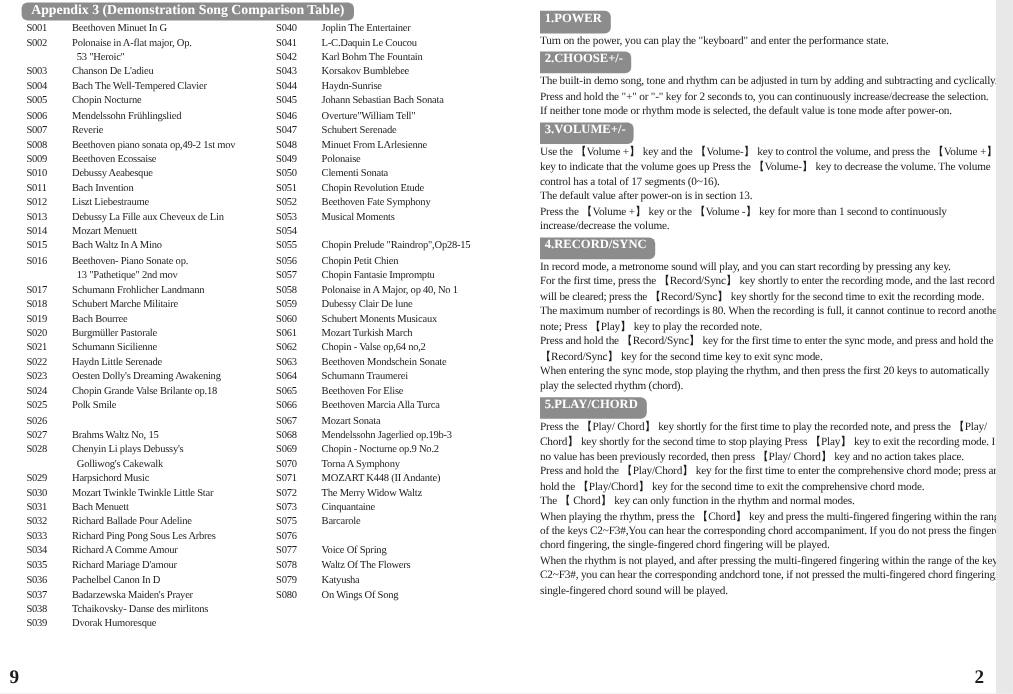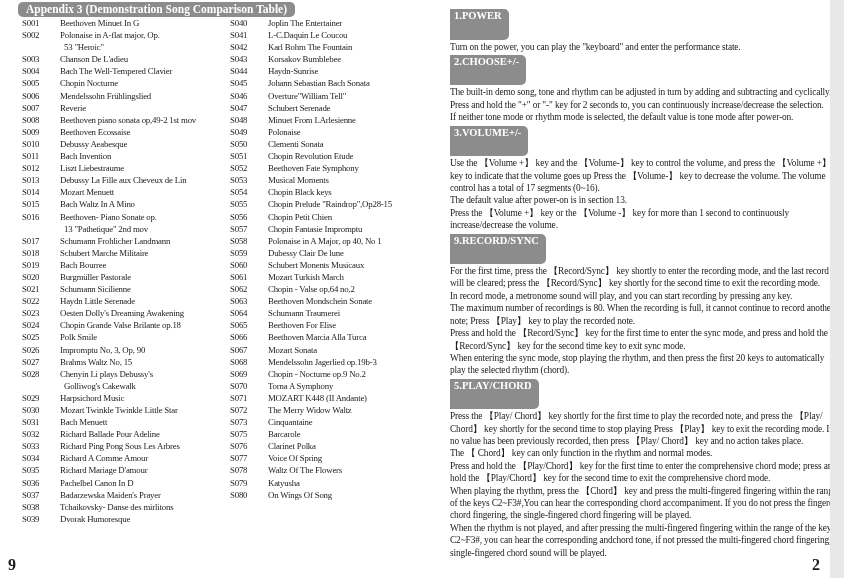--- a/index.html
+++ b/index.html
@@ -4,21 +4,21 @@
 <style>
   * { box-sizing: border-box; }
   html,body { margin:0; padding:0; background:#e8e8e8; }
   .page {
     position:relative; width:830px; height:578px; background:#ffffff;
     font-family:Liberation Serif, serif; color:var(--text-color,#1c1c1c);
     overflow:hidden;
   }
   .badge {
     display:inline-block; background:var(--badge-bg,#8c8c8c); color:var(--badge-text,#fff);
-    font-weight:bold; border-radius:0 5px 5px 0; padding:1px 7px 18px 4px;
+    font-weight:bold; border-radius:0 5px 5px 0; padding:1px 7px 6px 4px;
     font-size:10.5px; line-height:11.5px; letter-spacing:0;
   }
   .appendix-badge {
     position:absolute; left:18px; top:2px; background:var(--badge-bg,#8c8c8c);
     color:var(--badge-text,#fff); font-weight:bold; border-radius:5px;
     padding:1px 8px 2px; font-size:11.5px; line-height:12px;
   }
   .song-col {
     position:absolute; top:17px; font-size:8.8px; line-height:12.1px; letter-spacing:-0.2px;
   }
@@ -193,23 +193,20 @@
         </span>
       </div>
       <div class="song-row">
         <span class="song-code">S025</span>
         <span class="song-name">
           <div>Polk Smile</div>
         </span>
       </div>
       <div class="song-row">
         <span class="song-code">S026</span>
-        <span class="song-name">
-          <div>Impromptu No, 3, Op, 90</div>
-        </span>
       </div>
       <div class="song-row">
         <span class="song-code">S027</span>
         <span class="song-name">
           <div>Brahms Waltz No, 15</div>
         </span>
       </div>
       <div class="song-row">
         <span class="song-code">S028</span>
         <span class="song-name">
@@ -365,23 +362,20 @@
         </span>
       </div>
       <div class="song-row">
         <span class="song-code">S053</span>
         <span class="song-name">
           <div>Musical Moments</div>
         </span>
       </div>
       <div class="song-row">
         <span class="song-code">S054</span>
-        <span class="song-name">
-          <div>Chopin Black keys</div>
-        </span>
       </div>
       <div class="song-row">
         <span class="song-code">S055</span>
         <span class="song-name">
           <div>Chopin Prelude "Raindrop",Op28-15</div>
         </span>
       </div>
       <div class="song-row">
         <span class="song-code">S056</span>
         <span class="song-name">
@@ -491,23 +485,20 @@
         </span>
       </div>
       <div class="song-row">
         <span class="song-code">S075</span>
         <span class="song-name">
           <div>Barcarole</div>
         </span>
       </div>
       <div class="song-row">
         <span class="song-code">S076</span>
-        <span class="song-name">
-          <div>Clarinet Polka</div>
-        </span>
       </div>
       <div class="song-row">
         <span class="song-code">S077</span>
         <span class="song-name">
           <div>Voice Of Spring</div>
         </span>
       </div>
       <div class="song-row">
         <span class="song-code">S078</span>
         <span class="song-name">
@@ -538,32 +529,32 @@
         <div class="para">The built-in demo song, tone and rhythm can be adjusted in turn by adding and subtracting and cyclically. Press and hold the "+" or "-" key for 2 seconds to, you can continuously increase/decrease the selection.</div>
         <div class="para">If neither tone mode or rhythm mode is selected, the default value is tone mode after power-on.</div>
       </div>
       <div class="section">
         <div><span class="badge">3.VOLUME+/-</span></div>
         <div class="para">Use the 【Volume +】 key and the 【Volume-】 key to control the volume, and press the 【Volume +】 key to indicate that the volume goes up Press the 【Volume-】 key to decrease the volume. The volume control has a total of 17 segments (0~16).</div>
         <div class="para">The default value after power-on is in section 13.</div>
         <div class="para">Press the 【Volume +】 key or the 【Volume -】 key for more than 1 second to continuously increase/decrease the volume.</div>
       </div>
       <div class="section">
-        <div><span class="badge">9.RECORD/SYNC</span></div>
+        <div><span class="badge">4.RECORD/SYNC</span></div>
+        <div class="para">In record mode, a metronome sound will play, and you can start recording by pressing any key.</div>
         <div class="para">For the first time, press the 【Record/Sync】 key shortly to enter the recording mode, and the last record will be cleared; press the 【Record/Sync】 key shortly for the second time to exit the recording mode.</div>
-        <div class="para">In record mode, a metronome sound will play, and you can start recording by pressing any key.</div>
         <div class="para">The maximum number of recordings is 80. When the recording is full, it cannot continue to record another note; Press 【Play】 key to play the recorded note.</div>
         <div class="para">Press and hold the 【Record/Sync】 key for the first time to enter the sync mode, and press and hold the 【Record/Sync】 key for the second time key to exit sync mode.</div>
         <div class="para">When entering the sync mode, stop playing the rhythm, and then press the first 20 keys to automatically play the selected rhythm (chord).</div>
       </div>
       <div class="section">
         <div><span class="badge">5.PLAY/CHORD</span></div>
         <div class="para">Press the 【Play/ Chord】 key shortly for the first time to play the recorded note, and press the 【Play/ Chord】 key shortly for the second time to stop playing Press 【Play】 key to exit the recording mode. If no value has been previously recorded,  then press 【Play/ Chord】 key and no action takes place.</div>
+        <div class="para">Press and hold the 【Play/Chord】 key for the first time to enter the comprehensive chord mode; press and hold the 【Play/Chord】 key for the second time to exit the comprehensive chord mode.</div>
         <div class="para">The 【 Chord】 key can only function in the rhythm and normal modes.</div>
-        <div class="para">Press and hold the 【Play/Chord】 key for the first time to enter the comprehensive chord mode; press and hold the 【Play/Chord】 key for the second time to exit the comprehensive chord mode.</div>
         <div class="para">When playing the rhythm, press the 【Chord】 key and press the multi-fingered fingering within the range of the keys C2~F3#,You can hear the corresponding chord accompaniment. If you do not press the fingered chord fingering, the single-fingered chord fingering will be played.</div>
         <div class="para">When the rhythm is not played, and after pressing the multi-fingered fingering within the range of the keys C2~F3#, you can hear the corresponding andchord tone, if not pressed the multi-fingered chord fingering, single-fingered chord sound will be played.</div>
       </div>
     </div>
 
   <div class="page-num page-num-left">9</div>
 
   <div class="page-num page-num-right">2</div>
 
 </div>

